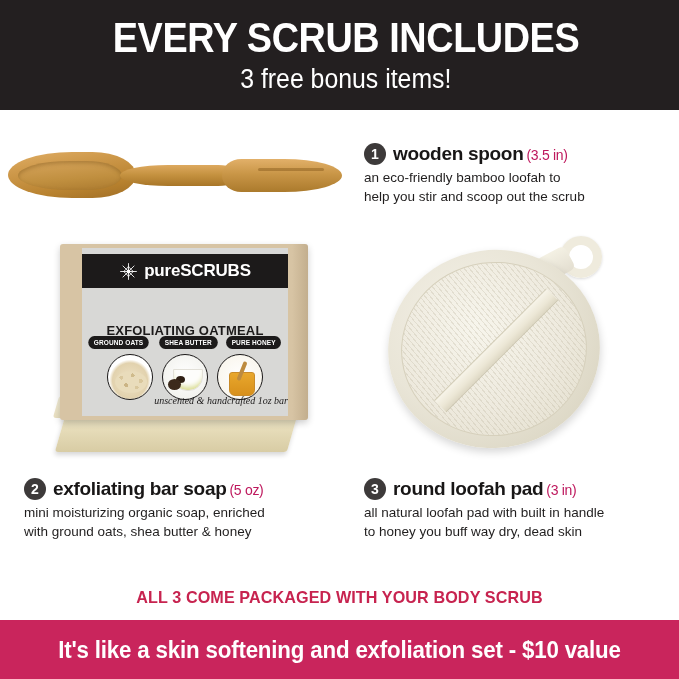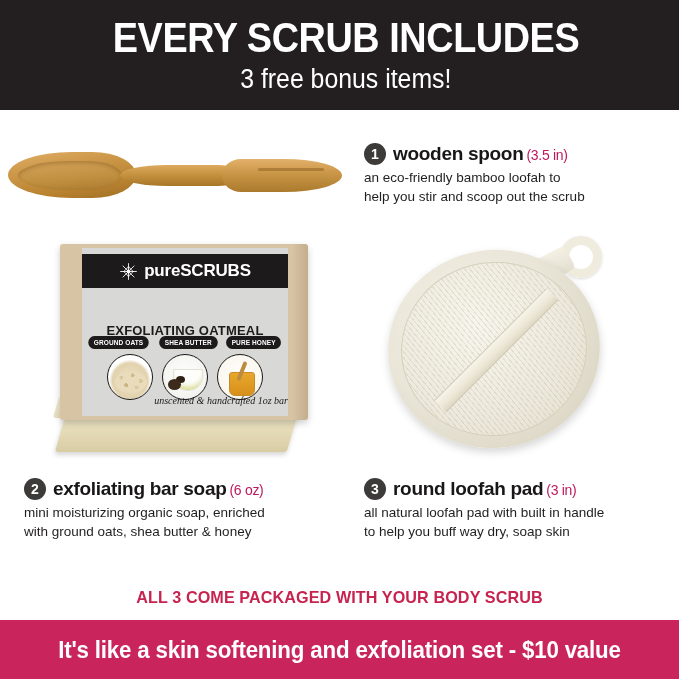--- a/index.html
+++ b/index.html
@@ -320,36 +320,36 @@
         <div class="loofah-texture"></div>
         <div class="loofah-strap"></div>
       </div>
     </div>
   </div>
 
   <div class="item2">
     <div class="item-head">
       <div class="num-badge">2</div>
       <div class="item-title">
-        <span>exfoliating bar soap</span><span class="item-qty">(6 oz)</span>
+        <span>exfoliating bar soap</span><span class="item-qty">(5 oz)</span>
       </div>
     </div>
     <div class="item-desc">mini moisturizing organic soap, enriched</div>
     <div class="item-desc">with ground oats, shea butter &amp; honey</div>
   </div>
 
   <div class="item3">
     <div class="item-head">
       <div class="num-badge">3</div>
       <div class="item-title">
         <span>round loofah pad</span><span class="item-qty">(3 in)</span>
       </div>
     </div>
     <div class="item-desc">all natural loofah pad with built in handle</div>
-    <div class="item-desc">to help you buff way dry, soap skin</div>
+    <div class="item-desc">to honey you buff way dry, dead skin</div>
   </div>
 
   <div class="footer-note">ALL 3 COME PACKAGED WITH YOUR BODY SCRUB</div>
   <div class="footer-bar">
     <span class="footer-bar-text">It's like a skin softening and exfoliation set - $10 value</span>
   </div>
 
 </div>
 
 </body></html>

